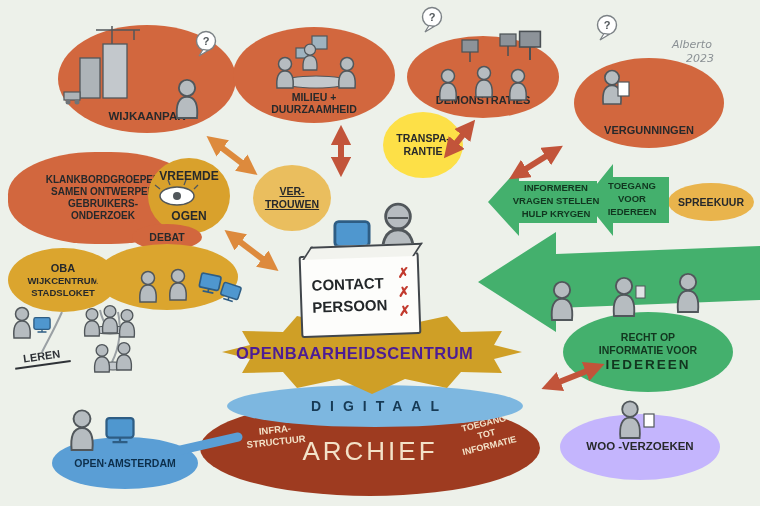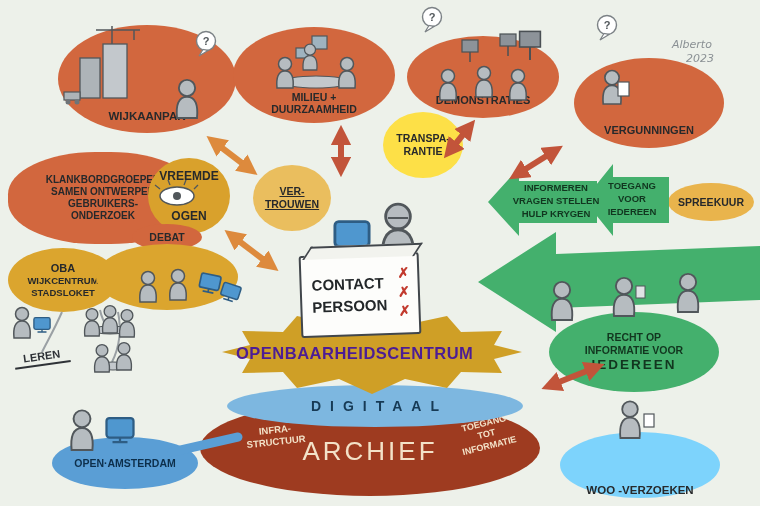--- a/index.html
+++ b/index.html
@@ -18,23 +18,23 @@
   #vergunningen { left:574px; top:58px; width:150px; height:90px; background:#d2673e; justify-content:flex-end; padding-bottom:11px; font-size:11px; }
   #transparantie { left:383px; top:112px; width:80px; height:66px; background:#fde047; font-size:10.5px; }
   #vertrouwen { left:253px; top:165px; width:78px; height:66px; background:#eabe5e; font-size:10.5px;text-decoration:underline; }
   #klankbord { left:8px; top:152px; width:190px; height:92px; background:#d2673e; border-radius:46%; font-size:10px; }
   #vreemde { left:148px; top:158px; width:82px; height:76px; background:#d9a12c; font-size:12px; justify-content:space-between; padding:11px 0; }
   #debat { left:132px; top:224px; width:70px; height:26px; background:#d2673e; font-size:10.5px; }
   #oba { left:8px; top:248px; width:110px; height:64px; background:#dba52e; font-size:9.5px; }
   #oba .big2 { font-size:11px; }
   #people-blob { left:96px; top:244px; width:142px; height:66px; background:#dba52e; }
   #open-amsterdam { left:52px; top:437px; width:146px; height:52px; background:#5a9ed5; font-size:10.5px; color:#0d2f4b; }
-  #recht { left:549px; top:312px; width:170px; height:80px; background:#44b06d; font-size:10.5px; color:#12361f; }
+  #recht { left:563px; top:312px; width:170px; height:80px; background:#44b06d; font-size:10.5px; color:#12361f; }
   #recht .big { font-size:13.5px; letter-spacing:2px; }
-  #woo { left:560px; top:432px; width:160px; height:66px; background:#7dd3fc; font-size:11.5px;justify-content:flex-end; }
+  #woo { left:560px; top:414px; width:160px; height:66px; background:#c4b5fd; font-size:11.5px; }
   #spreekuur { left:668px; top:183px; width:86px; height:38px; background:#e9b44c; font-size:10.5px; }
   #archief-ellipse { left:200px; top:400px; width:340px; height:96px; background:#9e3b20; color:#f3e2c8; }
   #archief-label { position:absolute; left:0; right:0; top:36px; text-align:center; font-size:26px; letter-spacing:3px; font-weight:normal; }
   #infra { position:absolute; left:46px; top:24px; font-size:9.5px; font-weight:bold; transform:rotate(-6deg); text-align:center; line-height:1.25; }
   #toegang-tot { position:absolute; right:26px; top:18px; font-size:9px; font-weight:bold; transform:rotate(-14deg); text-align:center; line-height:1.25; }
   #digitaal { left:227px; top:385px; width:296px; height:42px; background:#7db7e0; color:#173a55; font-size:14px; letter-spacing:9px; padding-left:9px; }
 
   #openb { left:236px; top:344px; width:272px; text-align:left; font-size:16.5px; font-weight:bold; color:#4c1d95; letter-spacing:.5px; }
   #informeren-text { left:512px; top:182px; width:88px; text-align:center; font-size:9.5px; font-weight:bold; color:#11361f; line-height:1.35; }
   #toegang-text { left:600px; top:180px; width:64px; text-align:center; font-size:9.5px; font-weight:bold; color:#11361f; line-height:1.35; }

